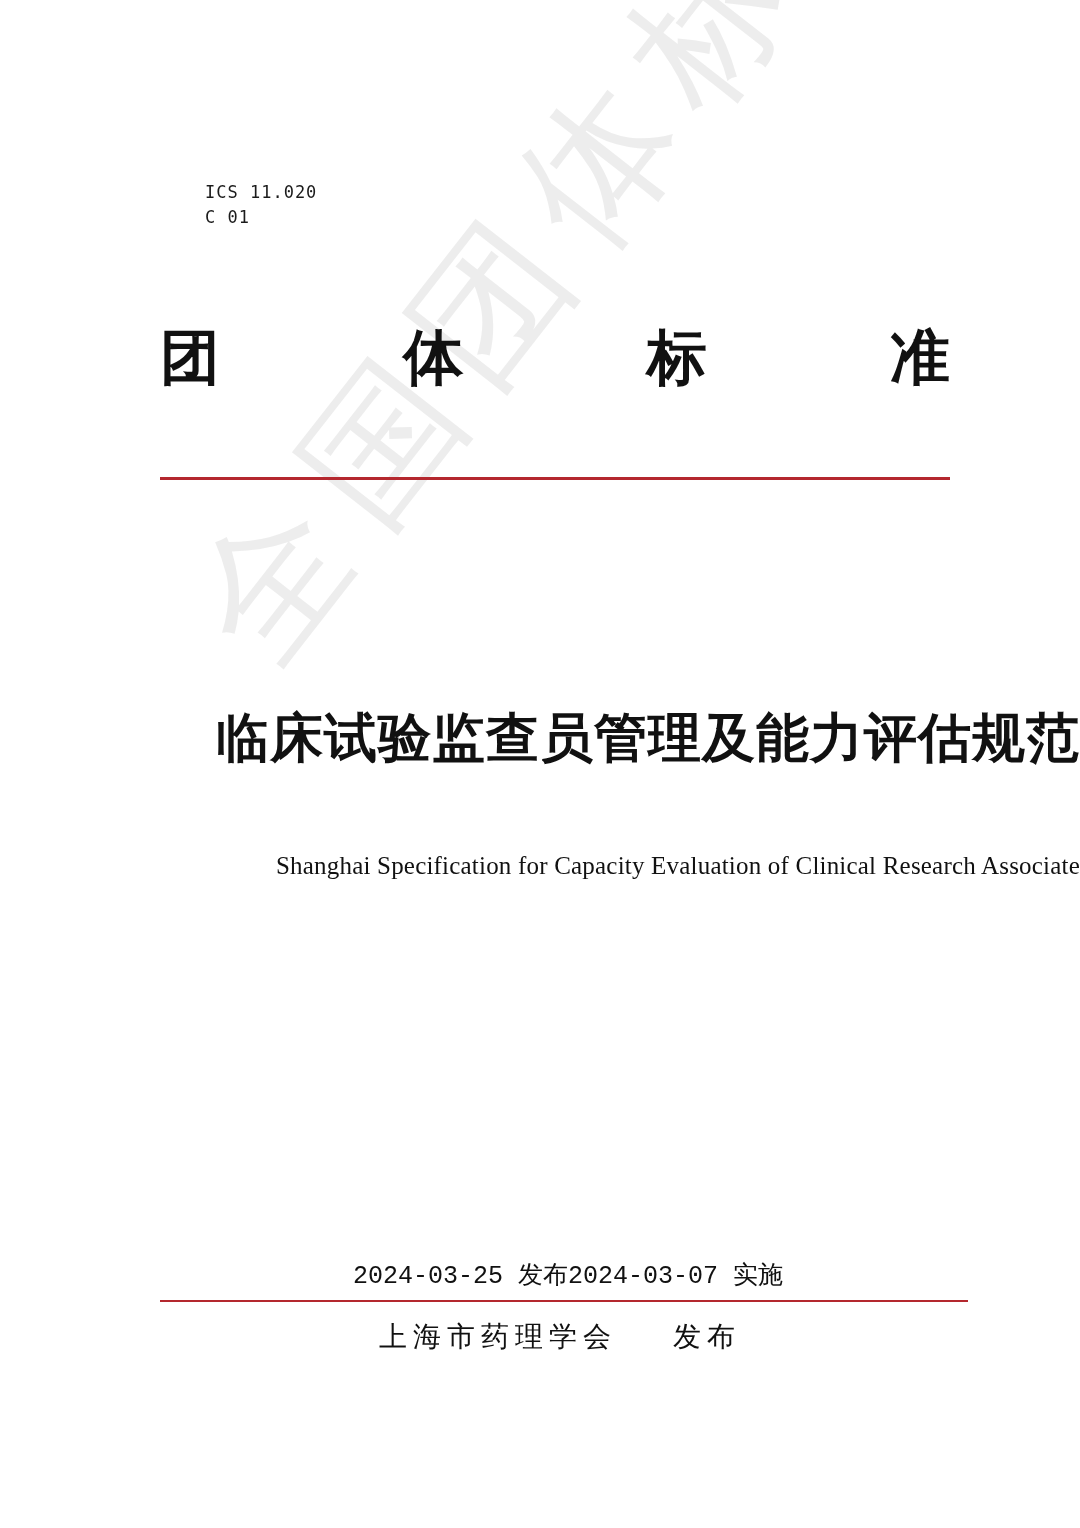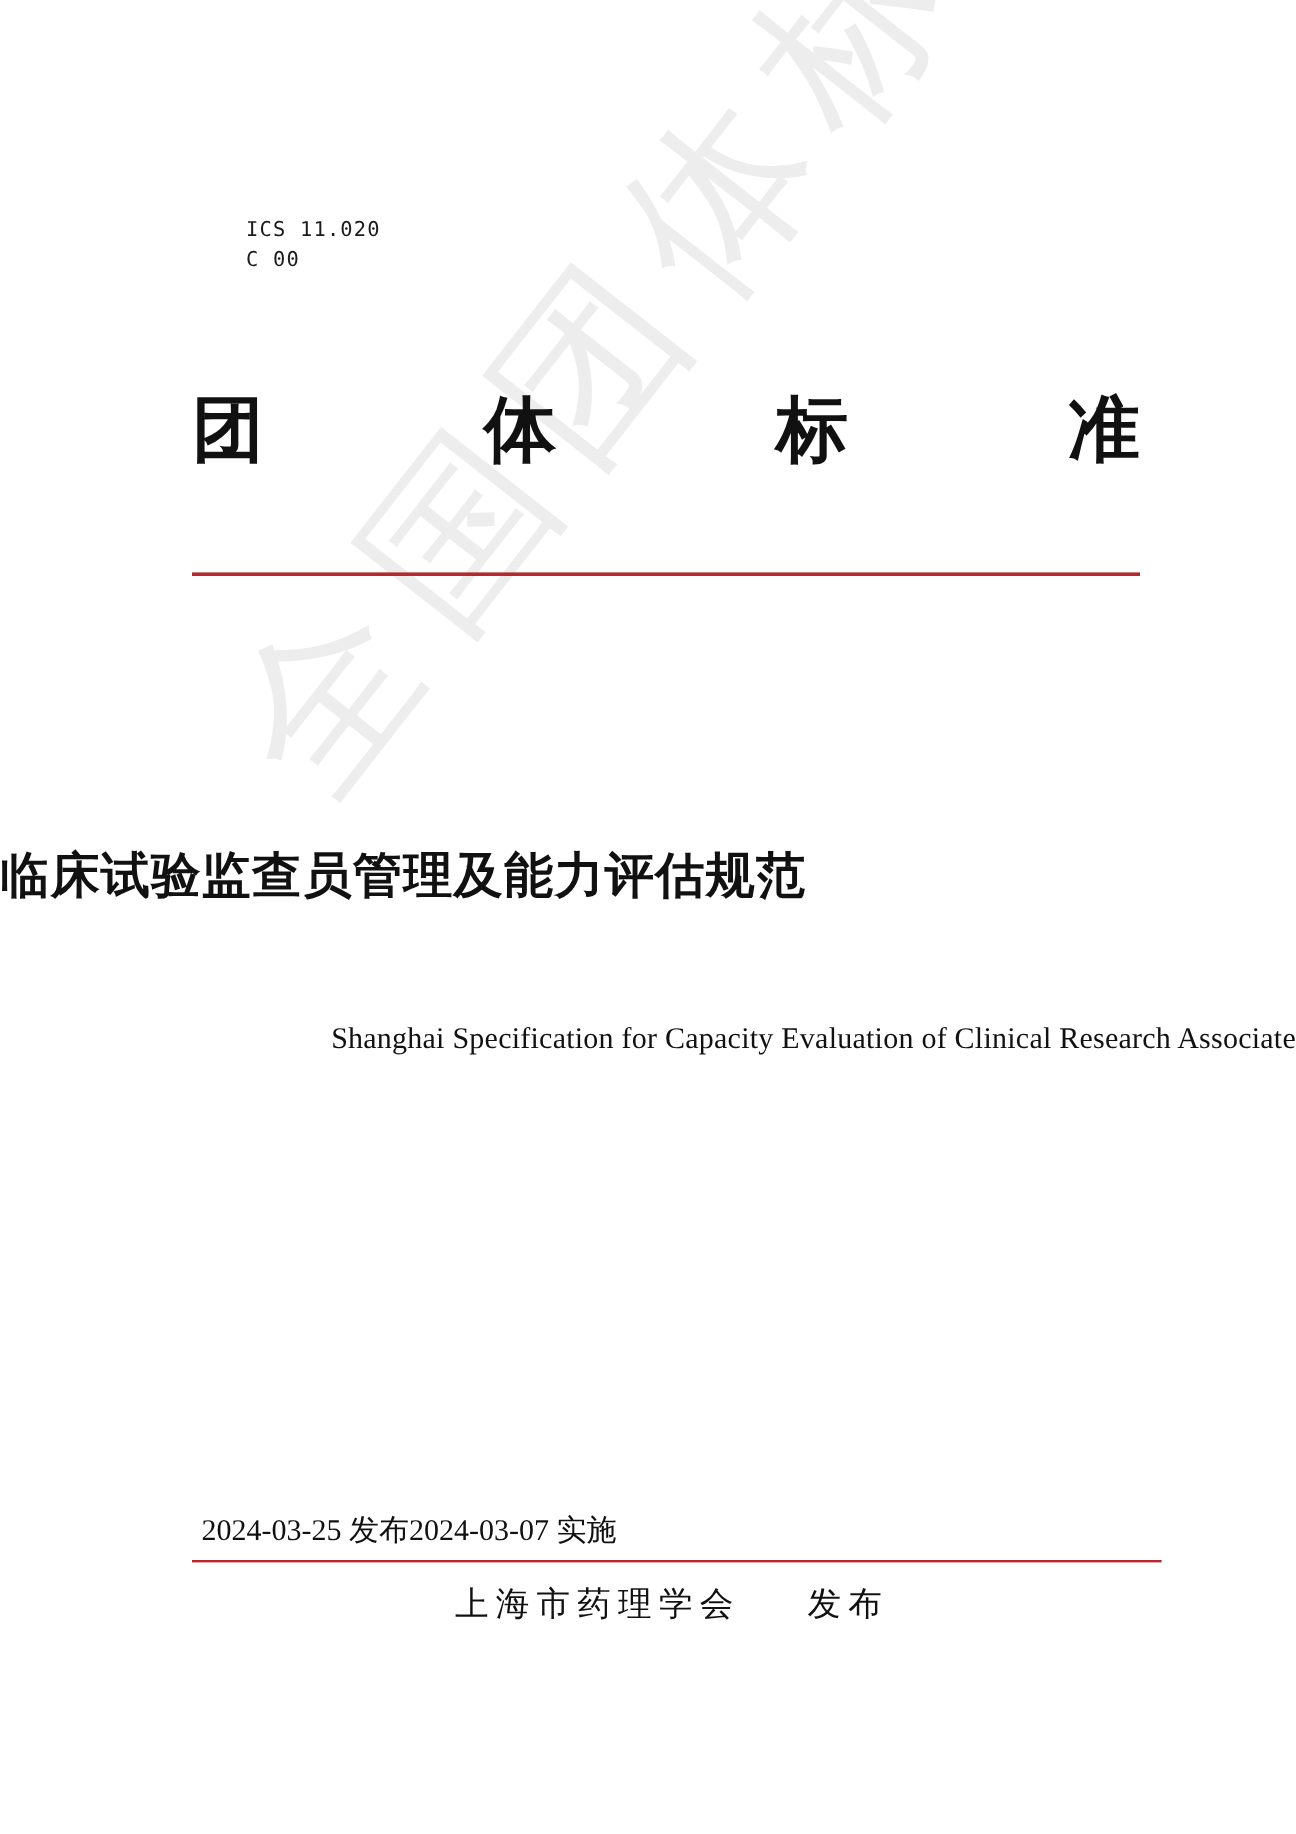--- a/index.html
+++ b/index.html
@@ -99,24 +99,24 @@
     width: 790px;
     height: 3px;
     background: #b4282e;
   }
 
   .doc-title-cn {
     position: absolute;
     left: 0;
     top: 700px;
     width: 1080px;
-    text-align: left;
+    text-align: right;
     font-family: "DejaVu Sans", sans-serif;
     font-weight: bold;
-    font-size: 41px;
+    font-size: 53px;
     line-height: 1.45;
     color: #111;
     letter-spacing: 1px;
   }
 
   .doc-title-en {
     position: absolute;
     left: 0;
     top: 852px;
     width: 1080px;
@@ -126,22 +126,22 @@
     color: #111;
     letter-spacing: 0.2px;
   }
 
   .footer-dates {
     position: absolute;
     left: 168px;
     top: 1258px;
     width: 800px;
     display: flex;
-    justify-content: flex-start;
-    font-family: Liberation Serif, serif;
+    justify-content: center;
+    font-family: Liberation Mono, monospace;
     font-size: 25px;
     color: #111;
   }
 
   .bottom-rule {
     position: absolute;
     left: 160px;
     top: 1300px;
     width: 808px;
     height: 2px;
@@ -171,21 +171,21 @@
 <div class="page">
 
   <div class="watermark">
     <span>全国团体标准信息平台</span>
   </div>
 
   <div class="content">
 
     <div class="ics-block">
       <div>ICS 11.020</div>
-      <div>C 00</div>
+      <div>C 01</div>
     </div>
 
     <div class="big-title">
       <span>团</span>
       <span>体</span>
       <span>标</span>
       <span>准</span>
     </div>
 
 

